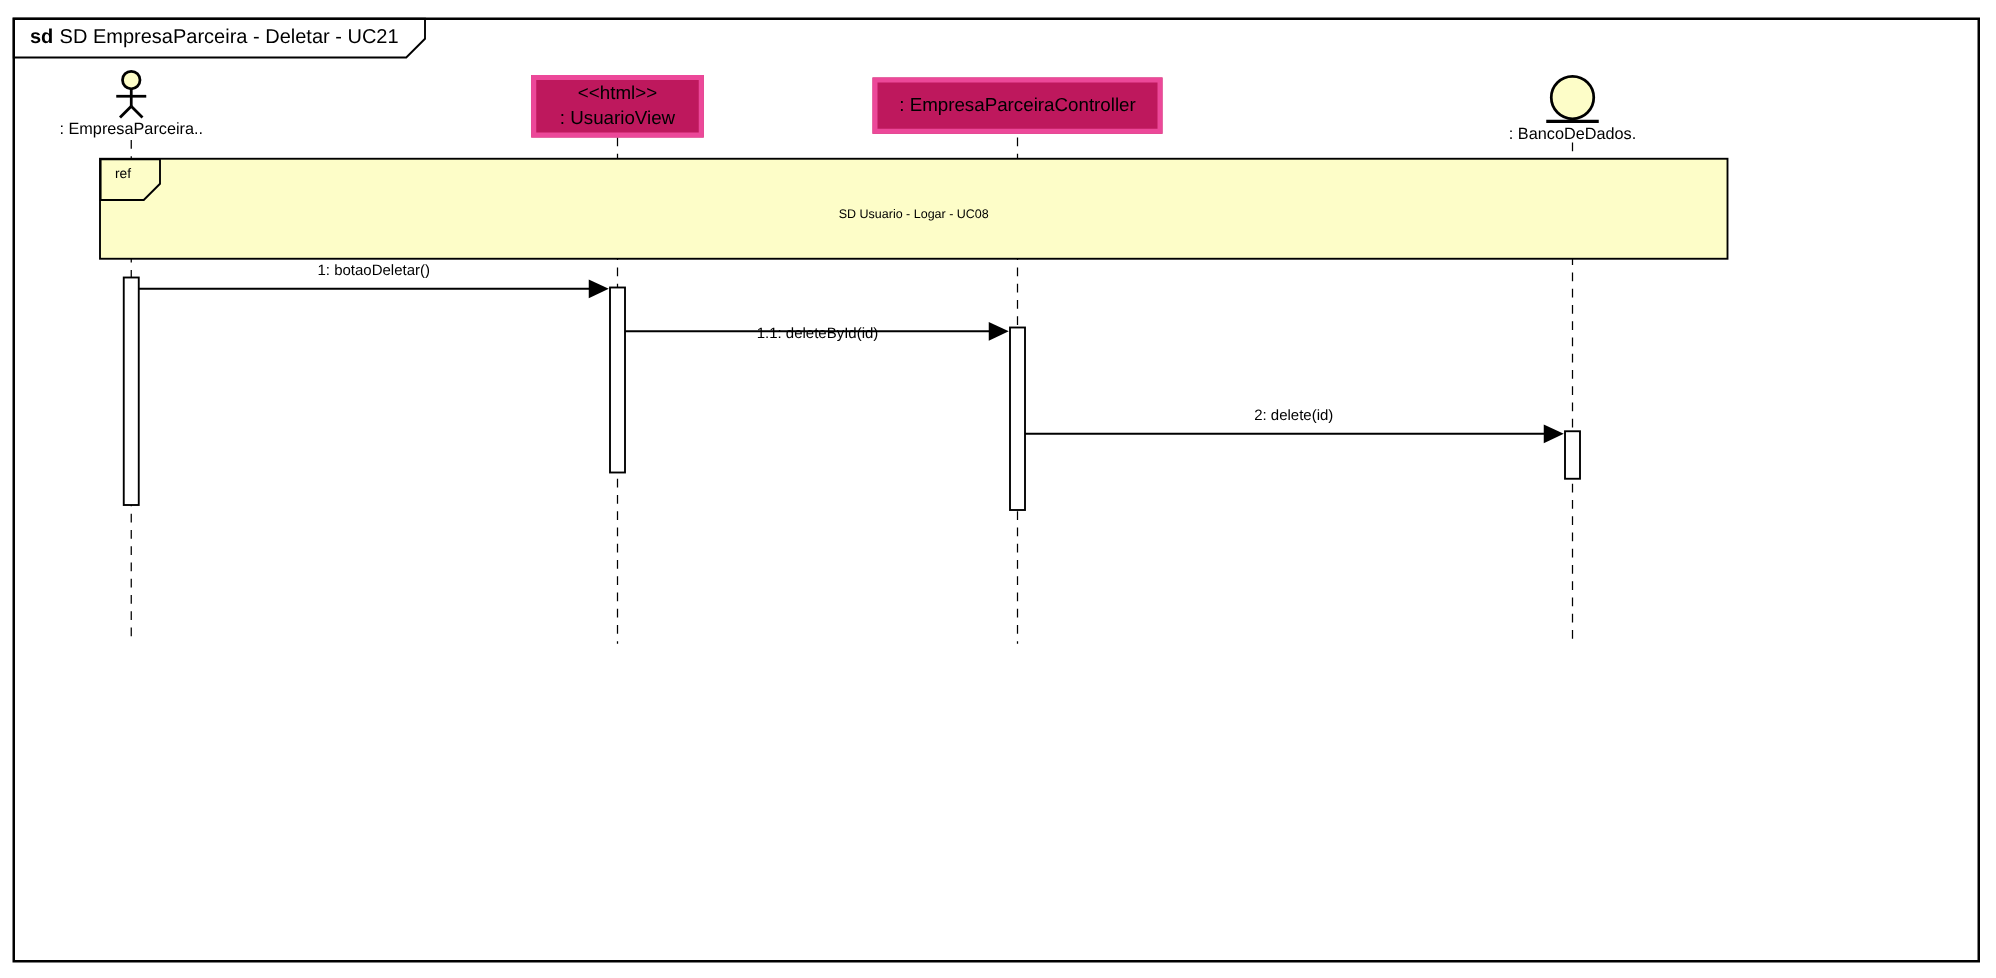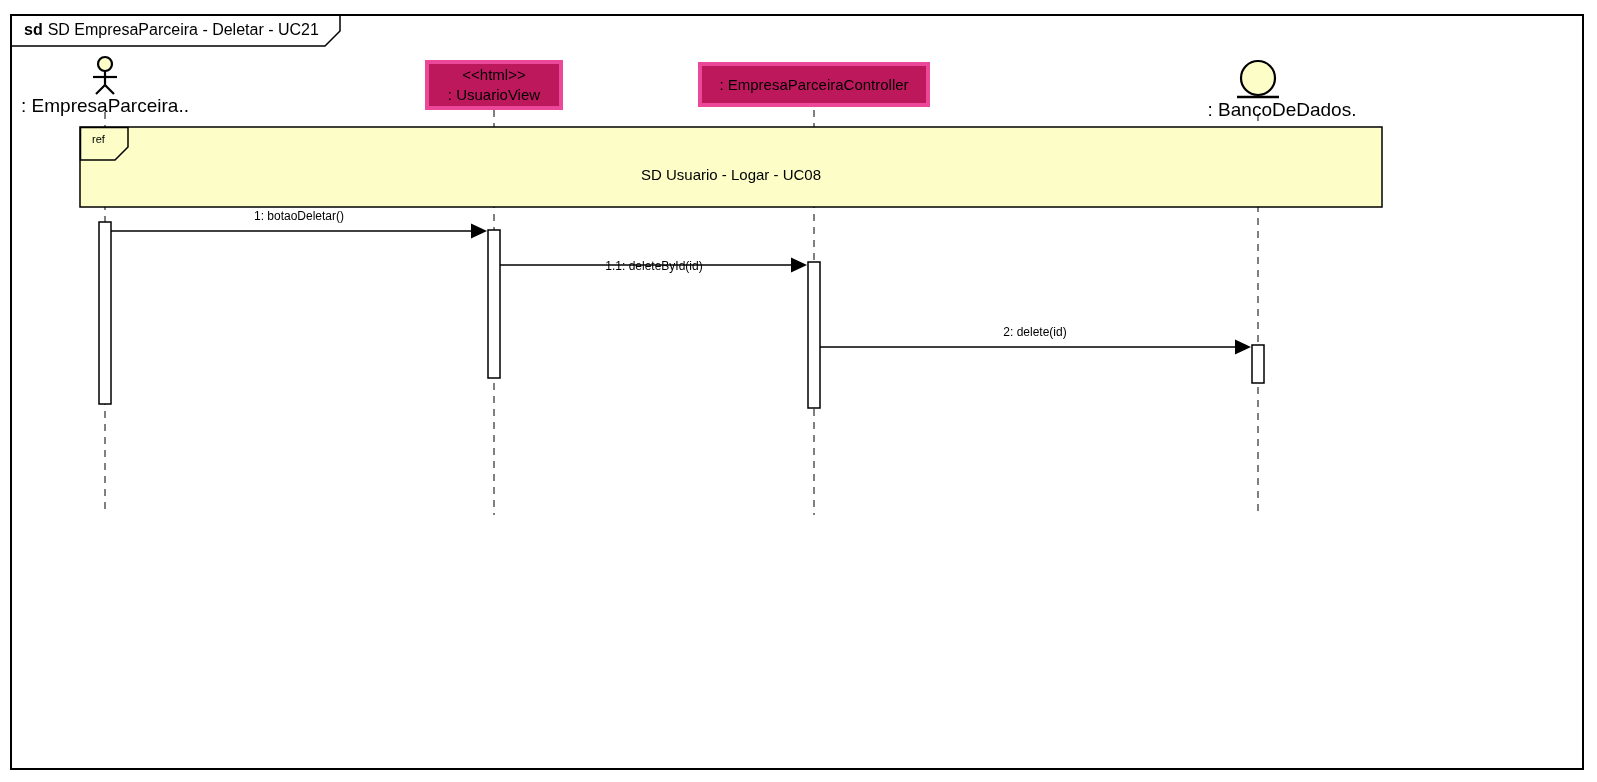--- a/index.html
+++ b/index.html
@@ -42,39 +42,39 @@
     justify-content: center;
     font-size: 15px;
     line-height: 20px;
     text-align: center;
   }
   .box-view { left: 425px; top: 60px; width: 138px; height: 50px; }
   .box-controller { left: 698px; top: 62px; width: 232px; height: 45px; }
   .ll-label {
     position: absolute;
     transform: translateX(-50%);
-    font-size: 19px;
+    font-size: 13px;
     white-space: nowrap;
   }
   .msg-label {
     position: absolute;
     transform: translateX(-50%);
     font-size: 12px;
     white-space: nowrap;
   }
   .ref-operator {
     position: absolute;
     left: 92px; top: 133px;
     font-size: 11px;
   }
   .ref-title {
     position: absolute;
     left: 731px; top: 166px;
     transform: translateX(-50%);
-    font-size: 15px;
+    font-size: 10px;
     white-space: nowrap;
   }
 </style>
 </head>
 <body>
 
 <div class="canvas">
 
   <svg class="layer" viewBox="0 0 1597 782">
 
@@ -126,21 +126,21 @@
 
   <div class="head-box box-view">
     <div>&lt;&lt;html&gt;&gt;</div>
     <div>: UsuarioView</div>
   </div>
 
   <div class="head-box box-controller">
     <div>: EmpresaParceiraController</div>
   </div>
 
-  <div class="ll-label" style="left:1258px; top:99px;margin-left:24px;">: BancoDeDados.</div>
+  <div class="ll-label" style="left:1258px; top:99px;">: BancoDeDados.</div>
 
   <div class="ref-operator">ref</div>
   <div class="ref-title">SD Usuario - Logar - UC08</div>
 
   <div class="msg-label" style="left:299px;  top:209px;">1: botaoDeletar()</div>
   <div class="msg-label" style="left:654px;  top:243px;margin-top:16px;">1.1: deleteById(id)</div>
   <div class="msg-label" style="left:1035px; top:325px;">2: delete(id)</div>
 
 </div>
 

